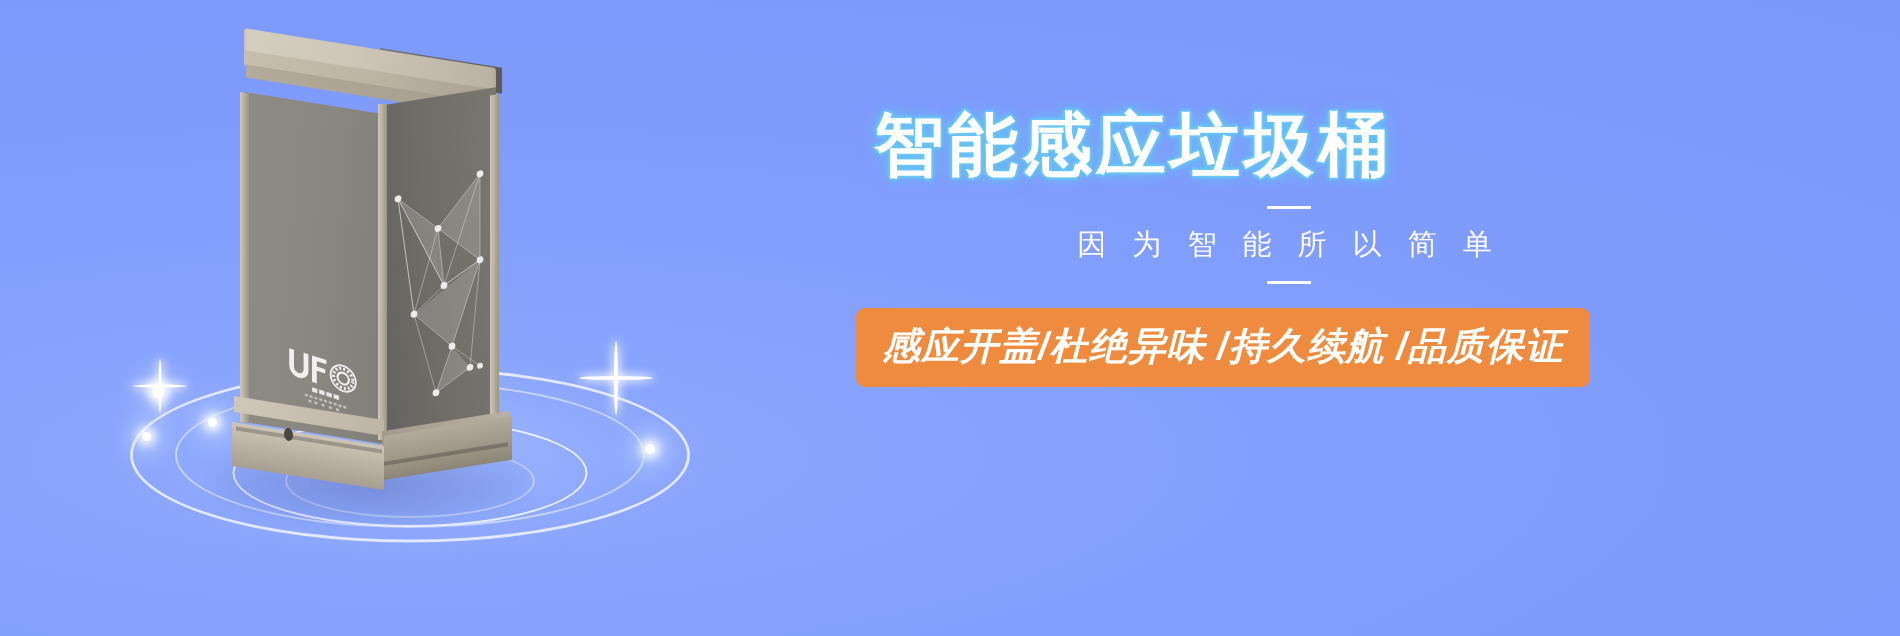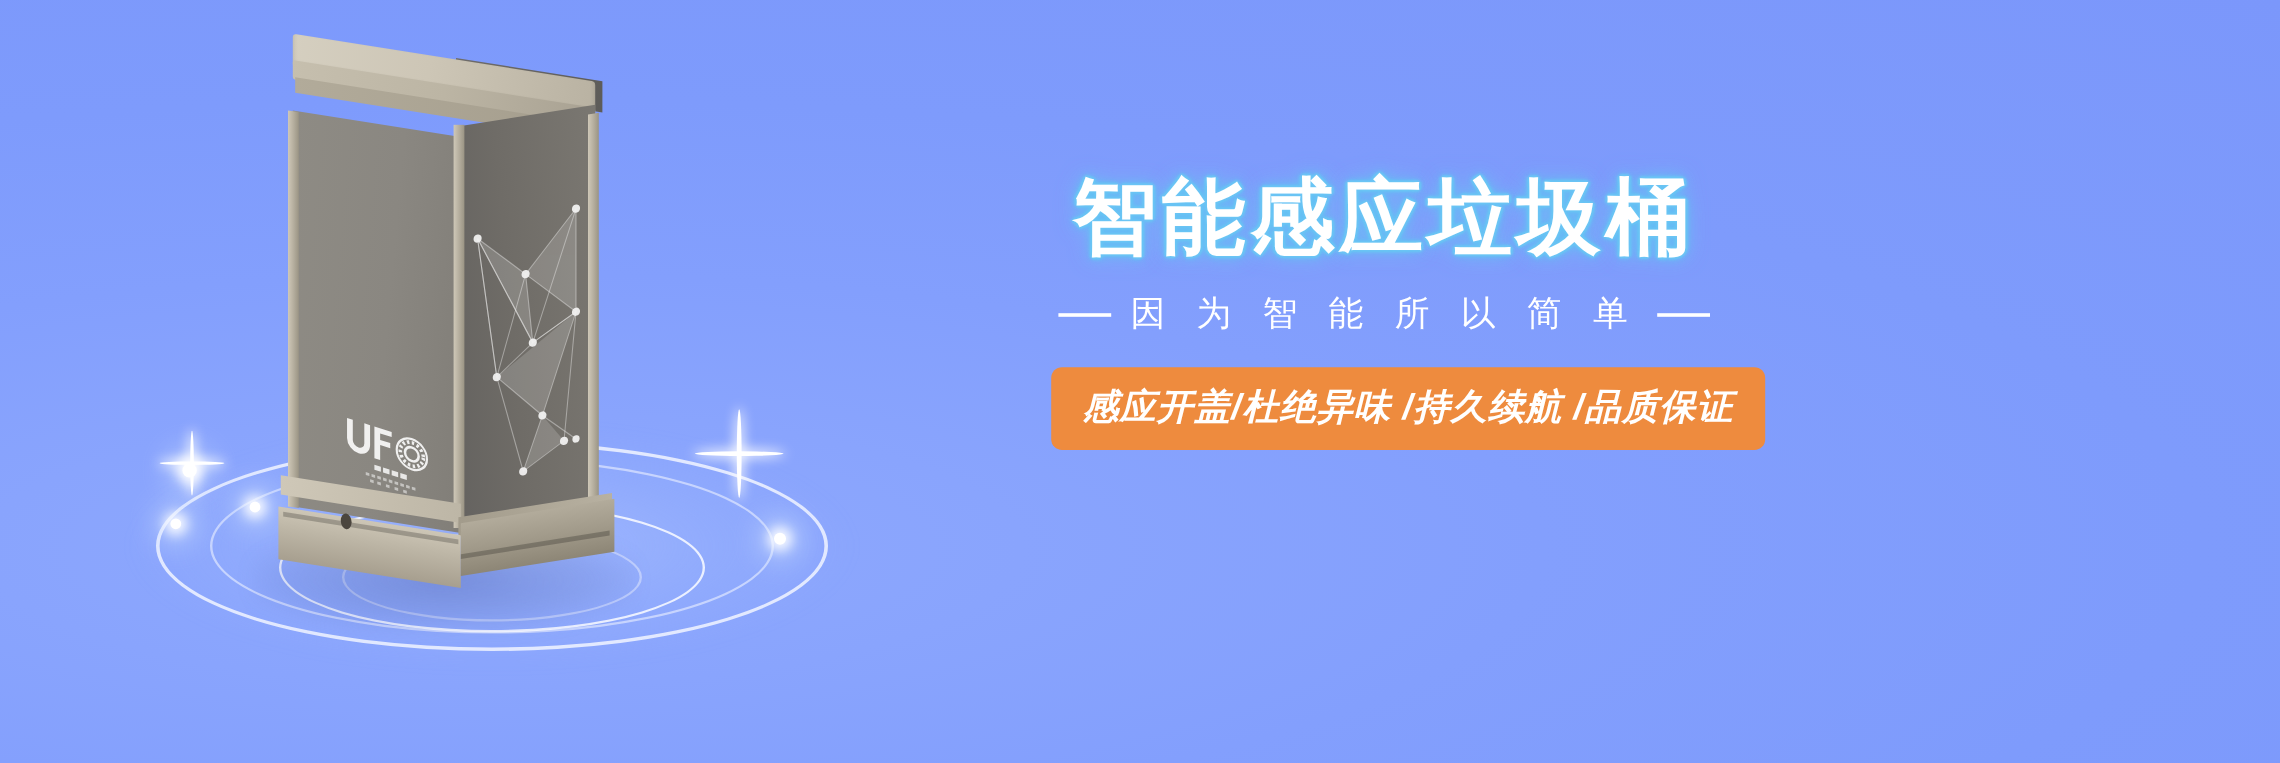--- a/index.html
+++ b/index.html
@@ -207,24 +207,23 @@
     position: absolute;
     left: 44px; top: 252px;
     width: 72px; height: 52px;
     transform: skewY(9deg);
     opacity: .92;
   }
 
   
   .text-block {
     position: absolute;
-    left: 876px;
+    left: 856px;
     top: 110px;
     width: 860px;
-    margin-top: 36px;
   }
 
   .headline {
     font-size: 70px;
     font-weight: bold;
     color: #ffffff;
     letter-spacing: 4px;
     line-height: 1;
     margin: 0 0 26px 18px;
     text-shadow:
@@ -238,34 +237,35 @@
   .subline {
     display: flex;
     align-items: center;
     gap: 16px;
     color: #ffffff;
     font-size: 29px;
     letter-spacing: 9px;
     margin: 0 0 24px 0;
     padding-left: 6px;
     white-space: nowrap;
+    flex-direction: column;
   }
   .subline .rule {
     display: inline-block;
     width: 44px;
     height: 3px;
     background: #ffffff;
     flex: none;
   }
 
   .badge {
     display: inline-block;
     background: #ee8b3e;
     color: #ffffff;
-    font-size: 30px;
+    font-size: 38px;
     font-weight: bold;
     letter-spacing: 1px;
     padding: 13px 26px 15px 26px;
     border-radius: 9px;
     white-space: nowrap;
     margin-bottom: 34px;
     font-style: italic;
   }
 
   .footnote {

